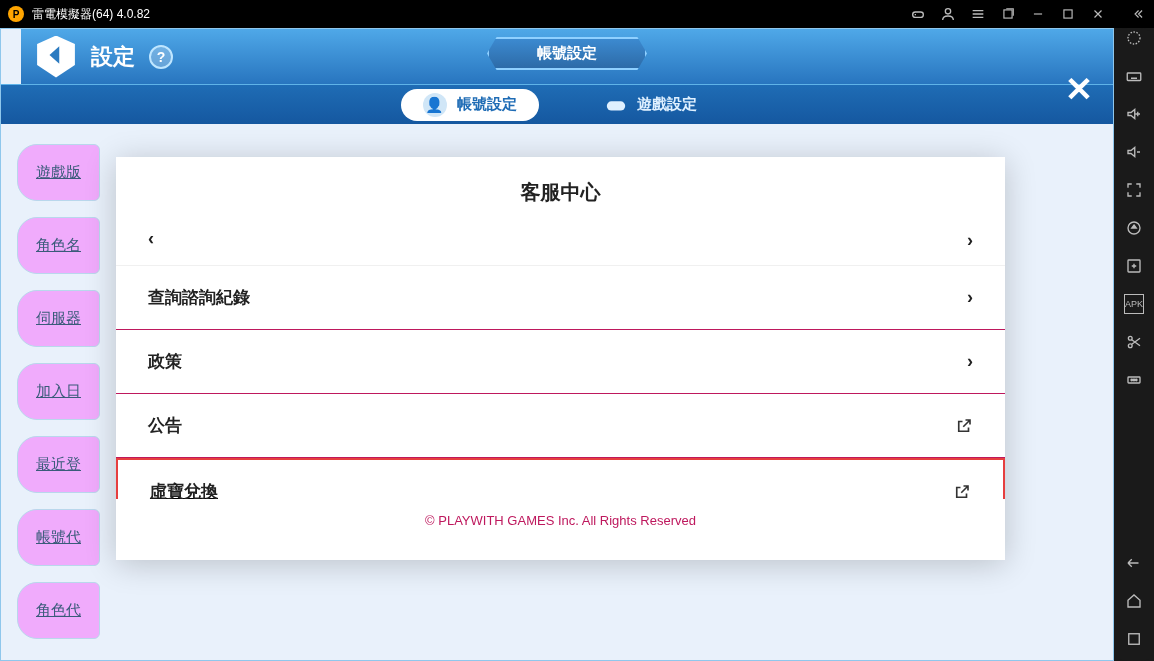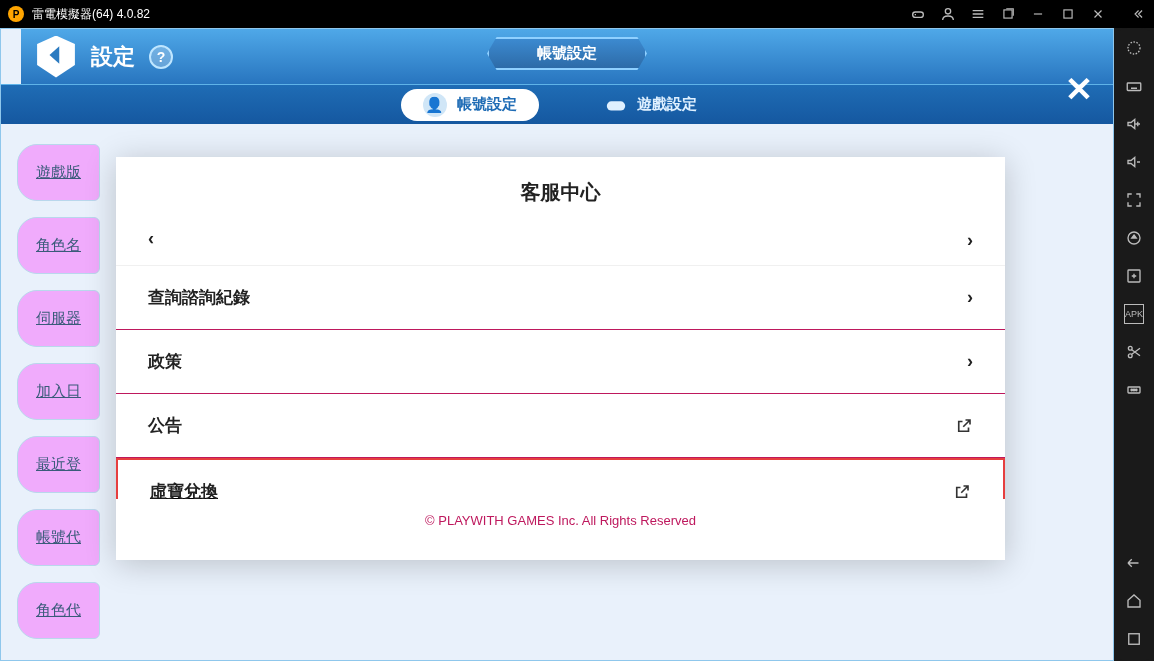--- a/index.html
+++ b/index.html
@@ -2,21 +2,21 @@
 <html><head>
 <meta charset="utf-8">
 <style>
 * { margin: 0; padding: 0; box-sizing: border-box; font-family: "Microsoft YaHei", "PingFang SC", sans-serif; }
 body { background: #1a1a1a; width: 1154px; height: 661px; overflow: hidden; position: relative; }
 .title-bar { height: 28px; background: #000; display: flex; align-items: center; padding: 0 8px; color: #fff; font-size: 12px; }
 .title-bar-logo { width: 16px; height: 16px; border-radius: 50%; background: #ffa500; margin-right: 8px; display: flex; align-items: center; justify-content: center; font-size: 10px; font-weight: bold; color: #000; }
 .title-bar-actions { margin-left: auto; display: flex; gap: 14px; align-items: center; }
 .title-bar-icon { width: 16px; height: 16px; display: flex; align-items: center; justify-content: center; color: #bbb; cursor: pointer; }
 .main-area { position: absolute; top: 28px; left: 0; right: 40px; bottom: 0; background: #e9f1fb; }
-.side-dock { position: absolute; top: 28px; right: 0; width: 40px; bottom: 0; background: #1a1a1a; display: flex; flex-direction: column; align-items: center; padding-top: 10px; gap: 18px; border-radius: 13px; }
+.side-dock { position: absolute; top: 28px; right: 0; width: 40px; bottom: 0; background: #1a1a1a; display: flex; flex-direction: column; align-items: center; gap: 18px; border-radius: 13px; }
 .side-dock-item { width: 20px; height: 20px; color: #bbb; display: flex; align-items: center; justify-content: center; cursor: pointer; }
 .side-dock-bottom { margin-top: auto; margin-bottom: 12px; display: flex; flex-direction: column; gap: 18px; align-items: center; }
 .game-header { height: 55px; background: linear-gradient(#4fa8e8,#2875bf); display: flex; align-items: center; padding: 0 14px; position: relative; margin-left: 20px; }
 .back-shield { width: 42px; height: 42px; background: #fff; clip-path: polygon(50% 0, 95% 20%, 95% 70%, 50% 100%, 5% 70%, 5% 20%); display: flex; align-items: center; justify-content: center; }
 .back-arrow svg { width: 26px; height: 26px; }
 .settings-title { color: #fff; font-size: 22px; margin-left: 14px; font-weight: 600; }
 .help-circle { width: 24px; height: 24px; border-radius: 50%; background: rgba(255,255,255,0.25); border: 2px solid #bfe6ff; color: #fff; display: flex; align-items: center; justify-content: center; margin-left: 14px; font-size: 14px; font-weight: bold; cursor: pointer; }
 .header-banner { position: absolute; left: 50%; transform: translateX(-50%); top: 8px; }
 .banner-shape { background: linear-gradient(#3c8ad0,#2d6ba8); border: 2px solid #8fd0ff; color: #fff; padding: 5px 48px; font-size: 15px; font-weight: 600; clip-path: polygon(6% 0, 94% 0, 100% 50%, 94% 100%, 6% 100%, 0 50%); }
 .close-x { position: absolute; right: 14px; top: 40px; width: 40px; height: 40px; color: #fff; cursor: pointer; display: flex; align-items: center; justify-content: center; font-size: 34px; font-weight: bold; z-index: 5; }

